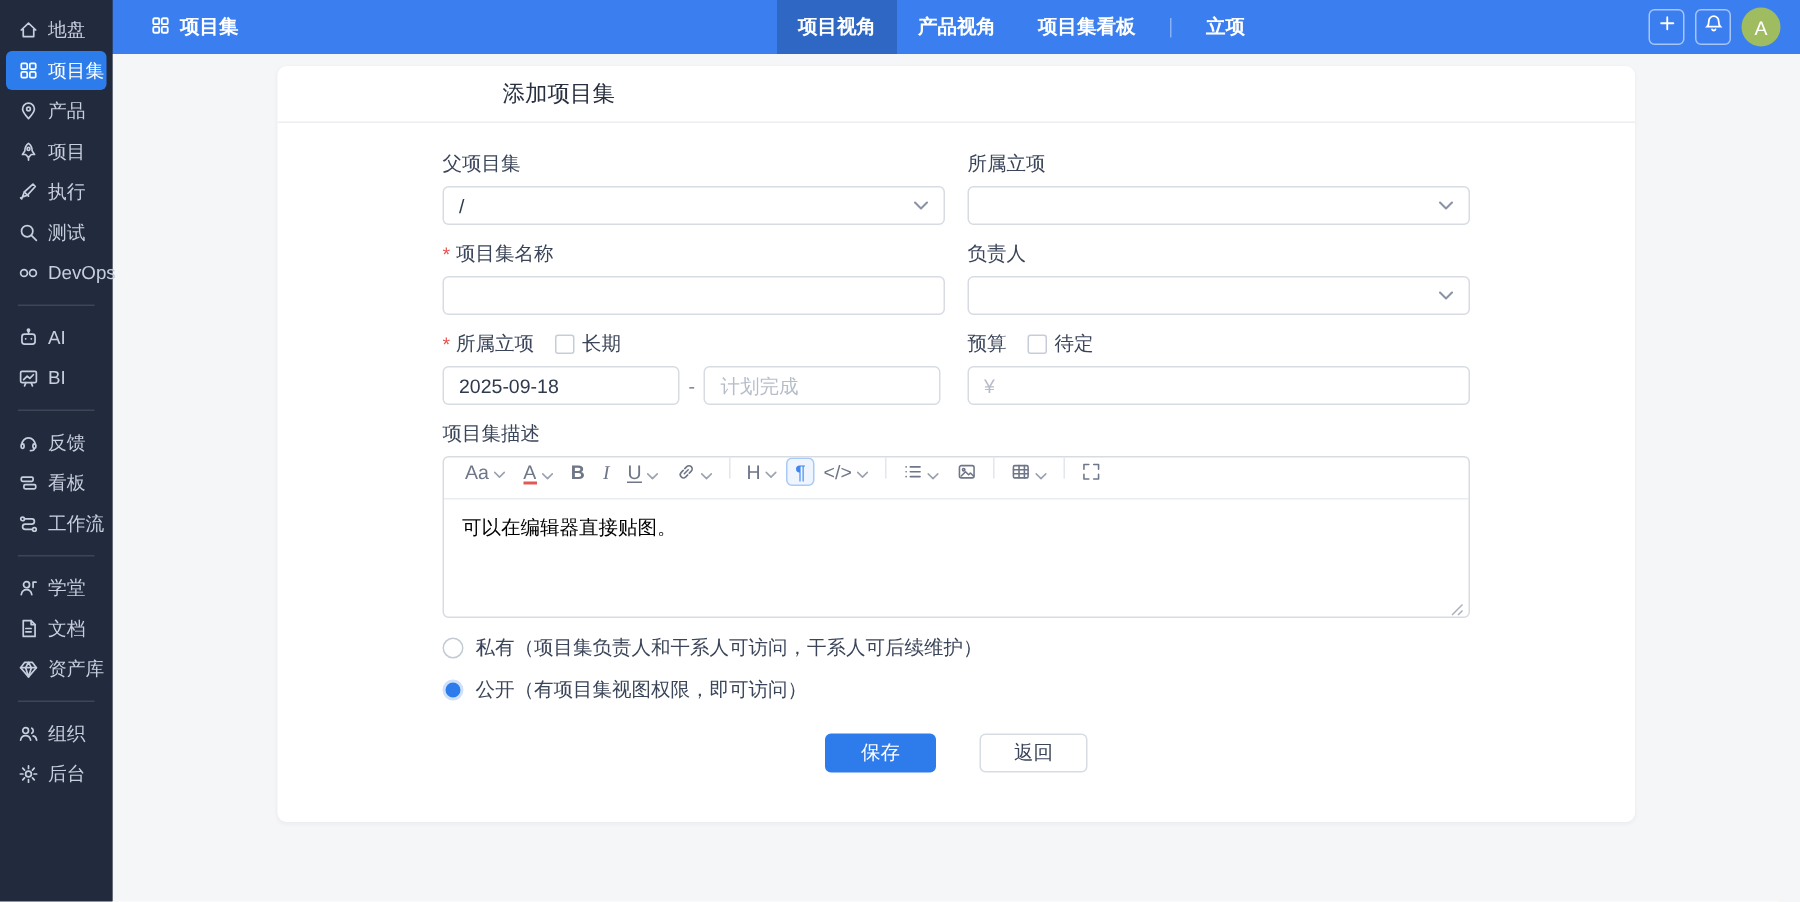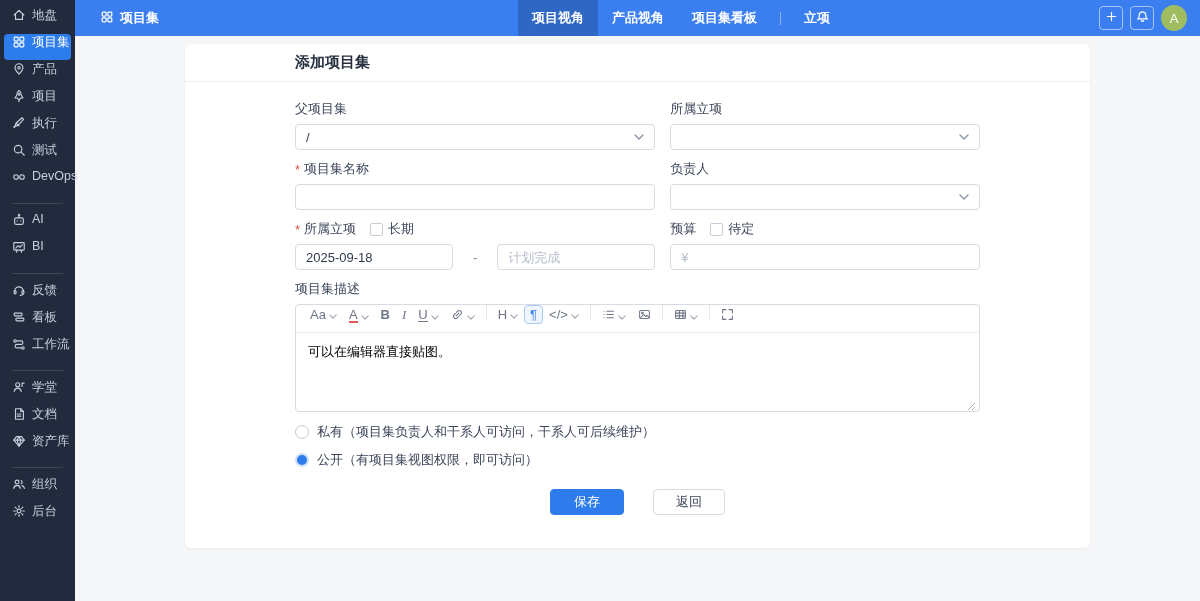--- a/index.html
+++ b/index.html
@@ -2,21 +2,21 @@
 <html><head>
 <meta charset="utf-8">
 <style>
   * { margin:0; padding:0; box-sizing:border-box; }
   html,body { width:1200px; height:601px; overflow:hidden;
     font-family:"Liberation Sans","DejaVu Sans",sans-serif; background:#f5f6f8; }
 
   
   .sidebar { position:fixed; left:0; top:0; width:75px; height:601px;
     background:#222b3d; padding-top:6px; z-index:10; }
-  .side-item { display:flex; align-items:flex-start; gap:6px; height:26px;
+  .side-item { display:flex; align-items:center; gap:6px; height:26px;
     margin:1px 4px; padding:0 7px; color:#c7cedd; font-size:12.5px;
     border-radius:4px; cursor:pointer; white-space:nowrap; }
   .side-item.active { background:#2d7ceb; color:#fff; }
   .side-item .sicon { width:15px; height:15px; flex:0 0 15px; display:flex;
     align-items:center; justify-content:center; }
   .side-item svg { width:14px; height:14px; stroke:currentColor; fill:none;
     stroke-width:1.3; stroke-linecap:round; stroke-linejoin:round; }
   .side-divider { height:1px; background:rgba(255,255,255,.13); margin:8px 12px; }
 
   
@@ -42,21 +42,21 @@
     color:#fff; font-size:13px; display:flex; align-items:center;
     justify-content:center; cursor:pointer; }
 
   
   .content { position:fixed; left:75px; top:36px; width:1125px; height:565px;
     background:#f5f6f8; }
   .card { margin:8px 0 0 110px; width:905px; height:504px; background:#fff;
     border-radius:6px; box-shadow:0 1px 3px rgba(20,30,60,.05); }
   .card-header { height:38px; border-bottom:1px solid #eceef2;
     padding:0 110px; display:flex; align-items:center; }
-  .card-title { font-size:15px; font-weight:bold; color:#283040; }
+  .card-title { font-size:15px; font-weight:normal; color:#283040;margin-left:40px; }
   .card-body { padding:19px 110px 0; }
 
   .form-grid { display:grid; grid-template-columns:1fr 1fr; column-gap:15px; }
   .field { margin-bottom:11px; }
   .field-label { font-size:13px; color:#3b4559; margin-bottom:7px;
     display:flex; align-items:center; height:16px; }
   .star { color:#e5534b; margin-right:4px; }
   .chk-wrap { display:flex; align-items:center; gap:5px; margin-left:14px;
     cursor:pointer; color:#3b4559; }
   .checkbox { width:13px; height:13px; border:1px solid #c7cdd8;
@@ -64,21 +64,21 @@
 
   .control { height:26px; border:1px solid #d7dbe2; border-radius:4px;
     background:#fff; font-size:13px; color:#2f3a4d; }
   .select { display:flex; align-items:center; justify-content:space-between;
     padding:0 10px; cursor:pointer; }
   .chev svg { width:10px; height:6px; stroke:#8a93a6; fill:none; stroke-width:1.4;
     stroke-linecap:round; stroke-linejoin:round; display:block; }
   input.control { width:100%; padding:0 10px; outline:none;
     font-family:inherit; }
   input.control::placeholder { color:#b6bdc9; }
-  .date-row { display:flex; align-items:center; gap:20px; }
+  .date-row { display:flex; align-items:center; gap:6px; }
   .date-row input { width:158px; }
   .date-sep { color:#7b8496; font-size:13px; }
 
   
   .editor { border:1px solid #d7dbe2; border-radius:4px; overflow:hidden; }
   .editor-toolbar { display:flex; align-items:flex-start; height:28px;
     border-bottom:1px solid #e8ebf0; padding:0 8px; color:#6e7687; }
   .tbtn { display:flex; align-items:center; gap:3px; padding:2px 5px;
     border:1px solid transparent; border-radius:4px; font-size:13px;
     cursor:pointer; line-height:1; }

